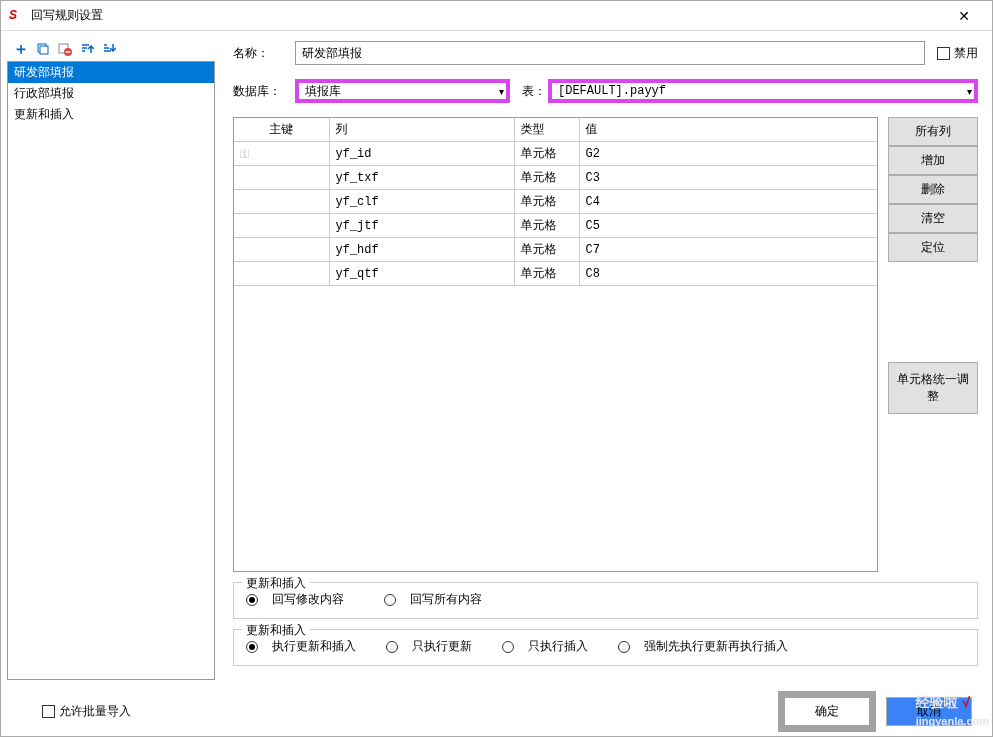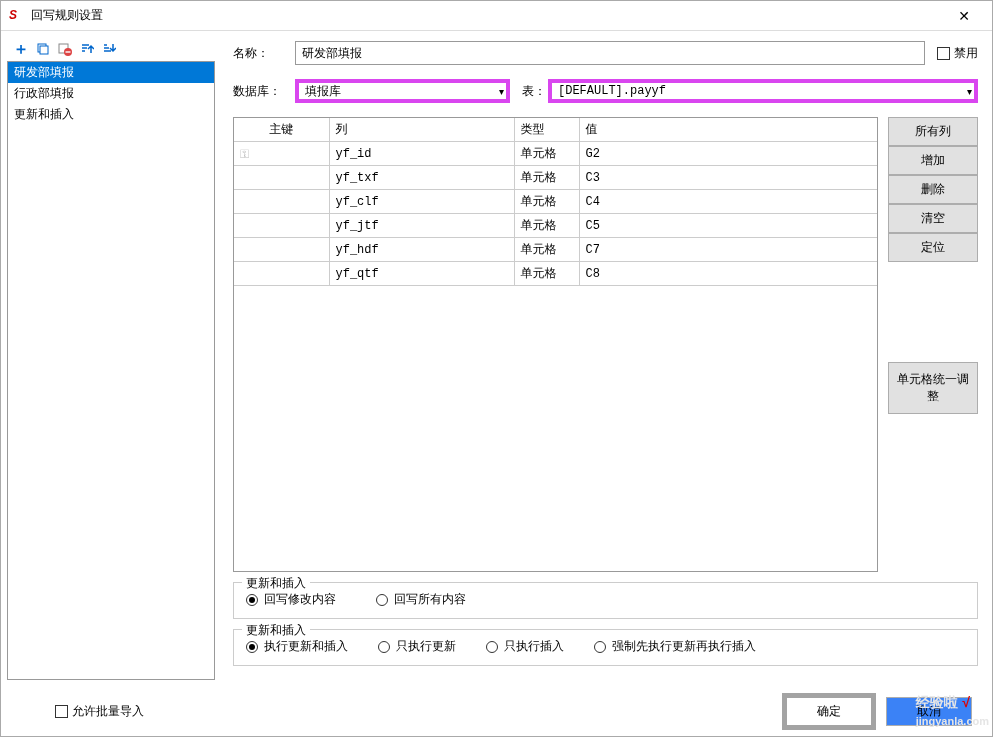--- a/index.html
+++ b/index.html
@@ -33,26 +33,26 @@
     th:last-child { border-right: none; }
     td { border: 1px solid #ccc; padding: 3px 6px; height: 22px; font-family: "Courier New", monospace; }
     td:first-child { border-left: none; }
     td:last-child { border-right: none; margin-left: 20px; }
     .side-buttons { width: 90px; display: flex; flex-direction: column; gap: 0; }
     .btn { border: 1px solid #adadad; background: #e1e1e1; padding: 5px 8px; cursor: pointer; font-size: 12px; text-align: center; font-family: inherit; }
     .btn.tall { padding: 8px 4px; line-height: 1.4; }
     .fieldset { border: 1px solid #ccc; padding: 8px 12px 10px; margin-bottom: 10px; position: relative; }
     .fieldset-legend { position: absolute; top: -8px; left: 8px; background: #fff; padding: 0 4px; font-size: 12px; }
     .radio-row { display: flex; gap: 40px; align-items: center; }
-    .radio-wrap { display: flex; align-items: center; gap: 6px; cursor: pointer; font-family: Liberation Serif, serif; }
+    .radio-wrap { display: flex; align-items: center; gap: 14px; cursor: pointer; font-family: Liberation Serif, serif; }
     .radio { width: 12px; height: 12px; border: 1px solid #333; border-radius: 50%; display: flex; align-items: center; justify-content: center; }
     .radio.checked::after { content: ""; width: 6px; height: 6px; background: #000; border-radius: 50%; }
     .bottom-bar { height: 50px; display: flex; align-items: center; padding: 0 20px; gap: 10px; }
     .bottom-bar .spacer { flex: 1; }
-    .btn-primary { border: 5px solid #a3a3a3; background: #fff; padding: 5px 30px; cursor: pointer; font-size: 12px; font-family: inherit; }
+    .btn-primary { border: 7px solid #a3a3a3; background: #fff; padding: 5px 30px; cursor: pointer; font-size: 12px; font-family: inherit; }
     .btn-default { border: 1px solid #adadad; background: #3b82f6; padding: 5px 30px; cursor: pointer; font-size: 12px; font-family: inherit; }
     .watermark { position: absolute; bottom: 8px; right: 3px; font-size: 14px; font-weight: bold; color: #e5e5e5; pointer-events: none; }
     .watermark .red { color: #d00; font-style: italic; }
     .gap { height: 100px; }
   </style>
 </head>
 <body>
 
 <div class="window">
   <div class="titlebar">
@@ -219,21 +219,21 @@
           <div class="radio-wrap">
             <div class="radio"></div>
             <span>强制先执行更新再执行插入</span>
           </div>
         </div>
       </div>
     </div>
   </div>
 
   <div class="bottom-bar">
-    <div class="checkbox-wrap" style="margin-left:34px;text-align:center;">
+    <div class="checkbox-wrap" style="margin-left:21px;text-align:center;">
       <div class="checkbox"></div>
       <span>允许批量导入</span>
     </div>
     <div class="spacer"></div>
     <button class="btn-primary">确定</button>
     <button class="btn-default">取消</button>
   </div>
 
   <div class="watermark">
     <span>经验啦</span> <span class="red">√</span><br>

